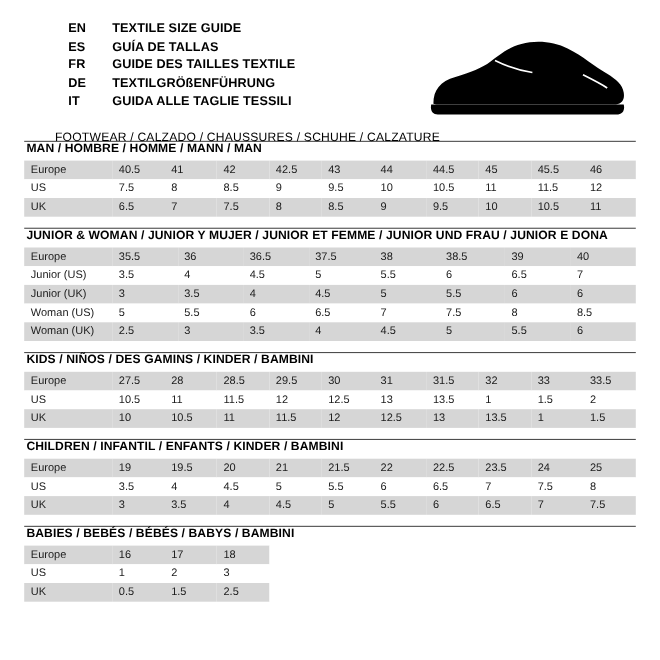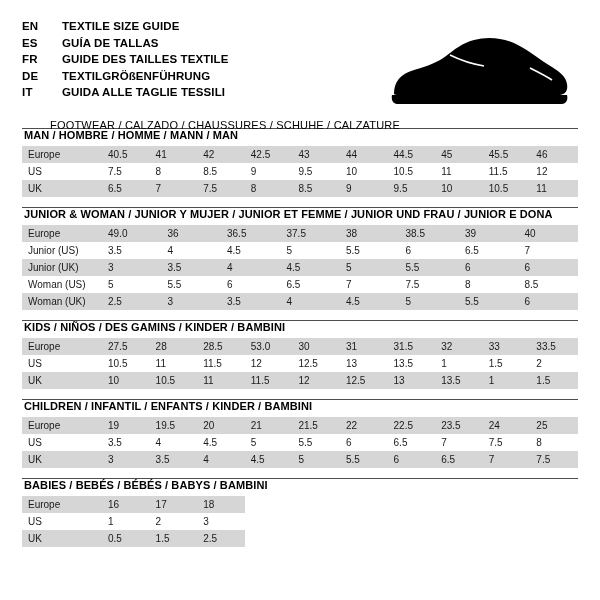--- a/index.html
+++ b/index.html
@@ -23,20 +23,21 @@
     padding: 18px 22px 0 22px;
   }
 
   
   .header {
     position: relative;
     height: 100px;
   }
   .lang-list {
     display: block;
+    margin-left: 40px;
   }
   .lang-row {
     display: flex;
     align-items: baseline;
     line-height: 16.5px;
     font-size: 11.5px;
     font-weight: bold;
   }
   .lang-code {
     width: 40px;
@@ -194,21 +195,21 @@
       </table>
   </div>
 
   <div class="section">
     <div class="divider"></div>
     <div class="section-title">JUNIOR &amp; WOMAN / JUNIOR Y MUJER / JUNIOR ET FEMME / JUNIOR UND FRAU / JUNIOR E DONA</div>
     <table>
       <tbody>
           <tr class="shaded">
         <td class="label">Europe</td>
-        <td>49.0</td>
+        <td>35.5</td>
         <td>36</td>
         <td>36.5</td>
         <td>37.5</td>
         <td>38</td>
         <td>38.5</td>
         <td>39</td>
         <td>40</td>
       </tr>
       <tr class="plain">
         <td class="label">Junior (US)</td>
@@ -261,21 +262,21 @@
   <div class="section">
     <div class="divider"></div>
     <div class="section-title">KIDS / NIÑOS / DES GAMINS / KINDER / BAMBINI</div>
     <table>
       <tbody>
           <tr class="shaded">
         <td class="label">Europe</td>
         <td>27.5</td>
         <td>28</td>
         <td>28.5</td>
-        <td>53.0</td>
+        <td>29.5</td>
         <td>30</td>
         <td>31</td>
         <td>31.5</td>
         <td>32</td>
         <td>33</td>
         <td>33.5</td>
       </tr>
       <tr class="plain">
         <td class="label">US</td>
         <td>10.5</td>

